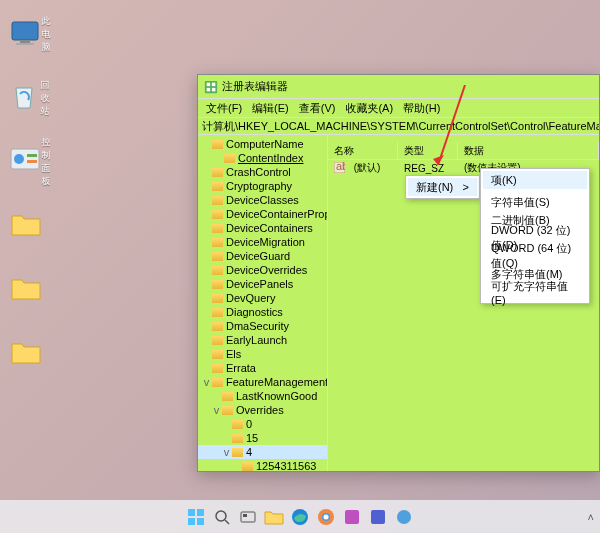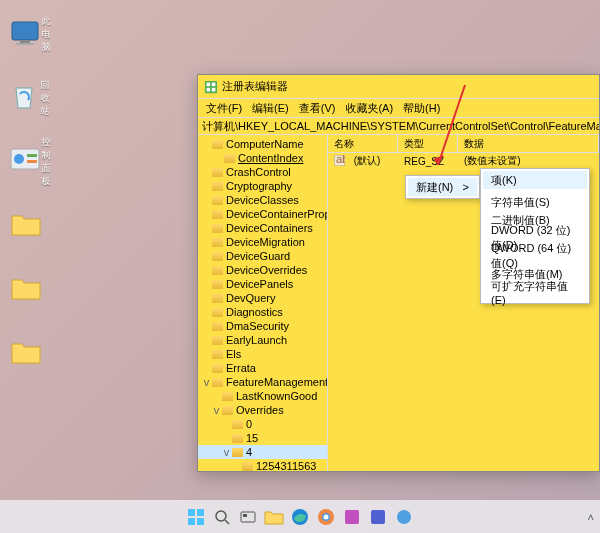--- a/index.html
+++ b/index.html
@@ -1,34 +1,34 @@
 <!DOCTYPE html>
 <html><head>
 <meta charset="utf-8">
 <style>
 *{margin:0;padding:0;box-sizing:border-box;font-family:"Microsoft YaHei",Tahoma,sans-serif;font-size:11px;}
 body{width:600px;height:533px;background:linear-gradient(135deg,#d3b8b5 0%,#c9aeb0 50%,#b8a5b0 100%);position:relative;overflow:hidden;}
 .desktop-icons{position:absolute;left:10px;top:8px;}
 .di{width:42px;height:50px;display:flex;flex-direction:row;align-items:center;margin-bottom:14px;cursor:pointer;}
 .di-icon{width:32px;height:32px;display:flex;align-items:center;justify-content:center;}
 .di-label{font-size:9px;color:#fff;text-shadow:0 1px 1px rgba(0,0,0,.5);margin-top:2px;text-align:center;}
-.window{position:absolute;left:197px;top:74px;width:403px;height:398px;background:#fde047;border:1px solid #888;box-shadow:0 4px 16px rgba(0,0,0,.25);}
+.window{position:absolute;left:197px;top:74px;width:403px;height:398px;background:#bef264;border:1px solid #888;box-shadow:0 4px 16px rgba(0,0,0,.25);}
 .titlebar{height:24px;display:flex;align-items:center;padding:0 6px;border-bottom:1px solid #ddd;}
 .titlebar-icon{width:14px;height:14px;margin-right:4px;}
 .titlebar-text{font-size:11px;}
 .menubar{height:18px;display:flex;align-items:center;padding:0 4px;gap:2px;}
 .menubar span{padding:0 4px;cursor:pointer;}
 .addressbar{height:18px;border-top:1px solid #ddd;border-bottom:1px solid #ddd;display:flex;align-items:center;padding:0 4px;font-size:10px;white-space:nowrap;overflow:hidden;}
 .body{display:flex;height:calc(100% - 60px);}
 .tree{width:130px;border-right:1px solid #ddd;overflow:auto;padding:2px 0;}
 .tree-item{display:flex;align-items:center;height:14px;padding-left:4px;font-size:10px;white-space:nowrap;cursor:pointer;}
 .tree-item.sel{background:#cce8ff;}
 .folder-icon{width:11px;height:9px;background:linear-gradient(#ffd967,#e8b836);margin-right:3px;flex-shrink:0;}
 .exp{width:9px;text-align:center;margin-right:1px;color:#666;flex-shrink:0;}
-.list{flex:1;position:relative;}
+.list{flex:1;position:relative;margin-top:7px;}
 .list-header{display:flex;height:18px;border-bottom:1px solid #ddd;}
 .list-header span{padding:2px 6px;border-right:1px solid #ddd;font-size:10px;}
 .list-row{display:flex;height:16px;align-items:center;}
 .list-row span{padding:0 6px;font-size:10px;}
 .ctx{position:absolute;background:#fff;border:1px solid #bbb;box-shadow:2px 2px 6px rgba(0,0,0,.25);padding:2px;}
 .ctx1{left:405px;top:175px;width:75px;}
 .ctx2{left:480px;top:168px;width:110px;}
 .ctx-item{height:18px;display:flex;align-items:center;padding:0 8px;font-size:10px;cursor:pointer;justify-content:space-between;}
 .ctx-item.hl{background:#e5f3ff;}
 .arrow{position:absolute;left:430px;top:85px;width:40px;height:90px;pointer-events:none;}

